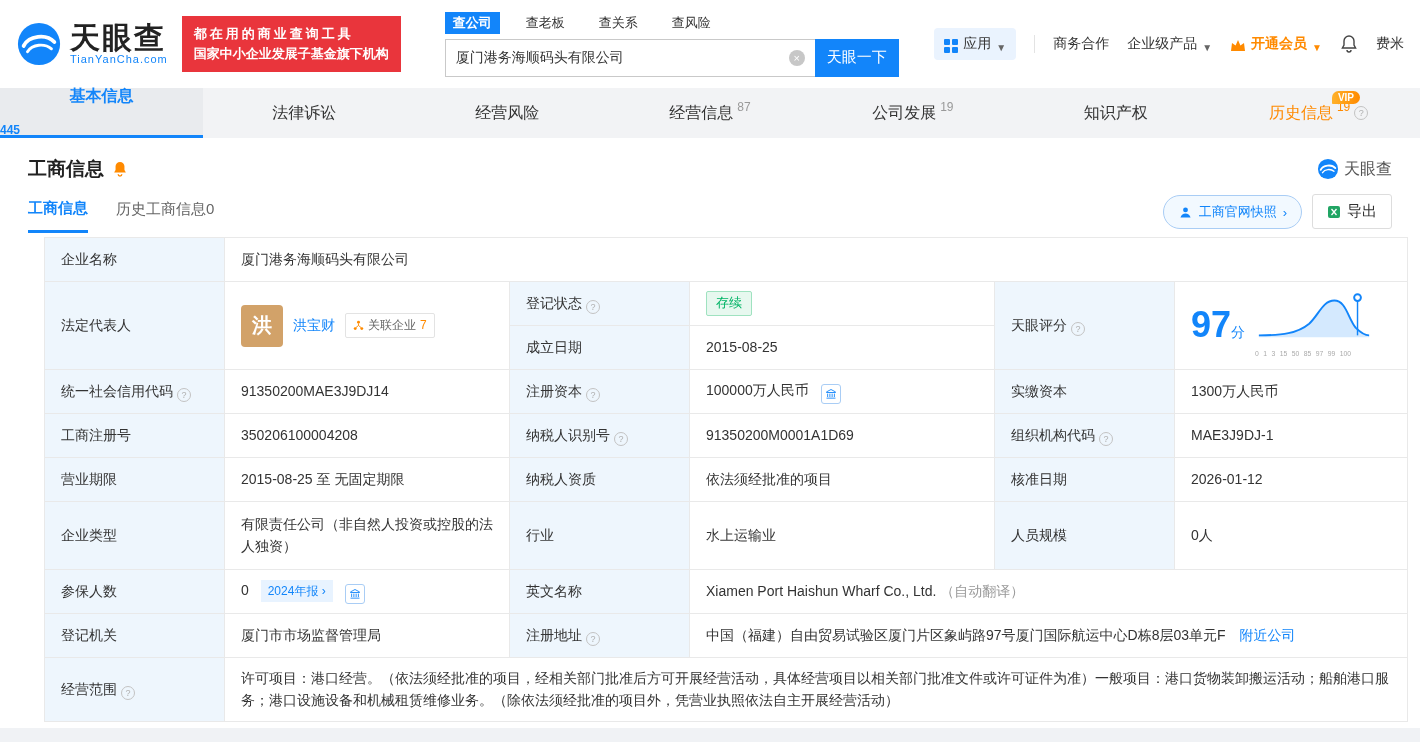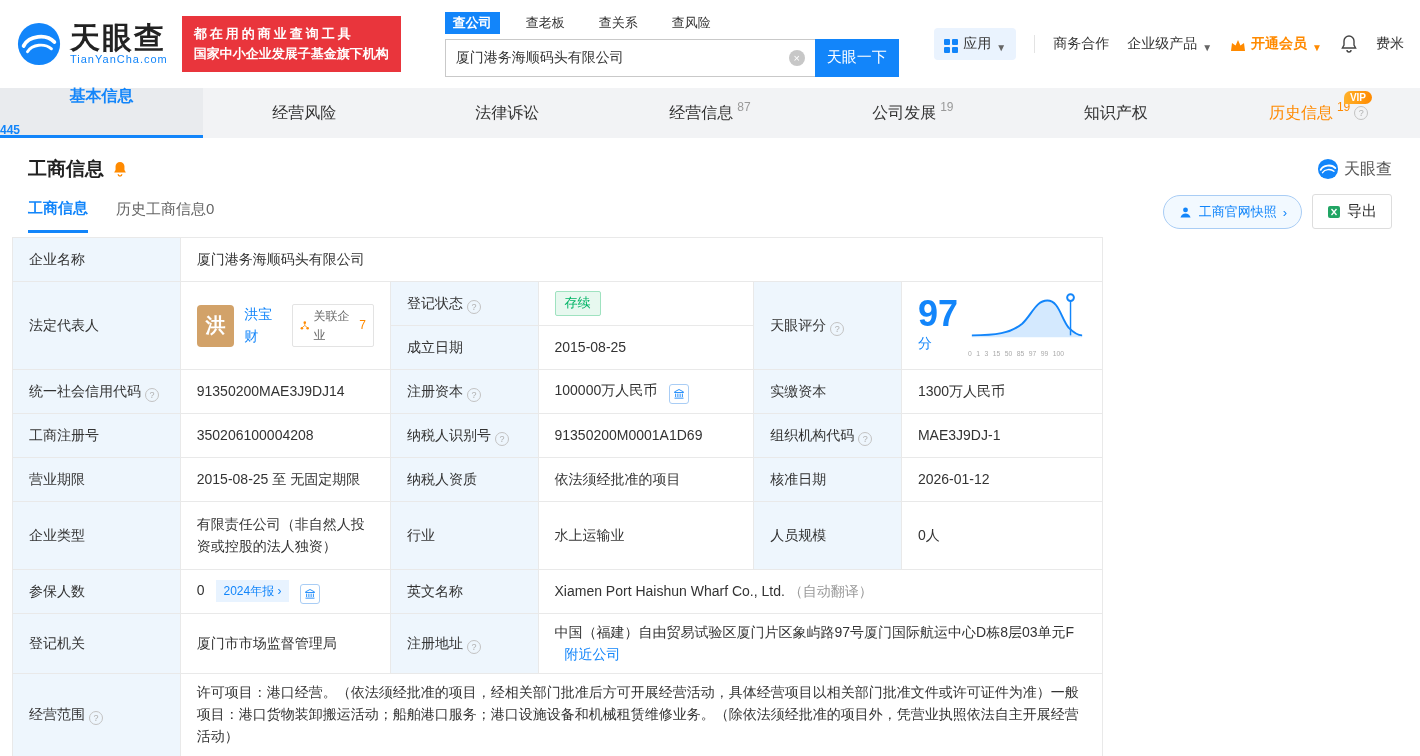--- a/index.html
+++ b/index.html
@@ -30,35 +30,35 @@
   .vip-link { color:#ff8a00; font-weight:bold; }
   .vsep { width:1px; height:18px; background:#e3e3e3; }
   
   .tabbar { height:50px; background:#f2f3f5; display:flex; }
   .mtab { flex:1; display:flex; align-items:center; justify-content:center; gap:4px; font-size:16px; color:#333; cursor:pointer; position:relative; }
   .mtab .cnt { font-size:12px; color:#999; align-self:flex-start; margin-top:12px; }
   .mtab.active { color:#1285fa; font-weight:bold; background:#e9ebee; border-bottom:3px solid #1285fa;flex-direction:column; }
   .mtab.active .cnt { color:#1285fa; }
   .mtab.orange { color:#ff8a00; }
   .mtab.orange .cnt { color:#ff8a00; }
-  .viptag { position:absolute; top:3px; right:48px; background:linear-gradient(90deg,#ffb12a,#ff8a00); color:#fff; font-size:10px; font-weight:bold; padding:1px 6px; border-radius:8px 8px 8px 1px; }
+  .viptag { position:absolute; top:3px; right:60px; background:linear-gradient(90deg,#ffb12a,#ff8a00); color:#fff; font-size:10px; font-weight:bold; padding:1px 6px; border-radius:8px 8px 8px 1px; }
   .qmark { width:14px; height:14px; border:1px solid #c3c3c3; border-radius:50%; color:#b0b0b0; font-size:9px; line-height:13px; text-align:center; display:inline-block; }
   
   .section-head { display:flex; align-items:center; padding:18px 28px 6px; }
   .section-title { font-size:19px; font-weight:bold; color:#222; }
   .bell-o { margin-left:8px; }
   .watermark { margin-left:auto; display:flex; align-items:center; gap:5px; color:#555; font-size:16px; }
   .subtab-row { display:flex; align-items:center; padding:6px 28px 0; }
   .subtab { font-size:15px; margin-right:28px; padding-bottom:12px; cursor:pointer; color:#666; }
   .subtab.active { color:#1285fa; font-weight:bold; border-bottom:3px solid #1285fa; }
   .right-btns { margin-left:auto; display:flex; gap:10px; margin-bottom:8px;align-items:flex-end; }
   .btn-snapshot { display:flex; align-items:center; gap:6px; border:1px solid #a9cdf5; background:#f2f9ff; color:#1285fa; font-size:13px; padding:7px 14px; border-radius:17px; cursor:pointer; }
   .btn-export { display:flex; align-items:center; gap:6px; border:1px solid #ddd; background:#fff; color:#333; font-size:15px; padding:7px 14px; border-radius:3px; cursor:pointer; }
   
-  .info-table { width:1091px; margin:0 12px; border-collapse:collapse; font-size:14px; }
+  .info-table { width:1364px; margin:0 44px; border-collapse:collapse; font-size:14px; }
   .info-table td { border:1px solid #e9e9e9; padding:8px 16px; height:44px; vertical-align:middle; color:#333; line-height:1.55; }
   .lbl { background:#eef6fd; color:#444; width:180px; white-space:nowrap; }
   .lbl .qmark { margin-left:4px; vertical-align:-2px; }
   a.blue, .blue { color:#1285fa; text-decoration:none; cursor:pointer; }
   .badge-green { display:inline-block; background:#e7f8ef; color:#00b365; border:1px solid #9fe2c0; font-size:13px; padding:1px 9px; border-radius:2px; }
   .avatar { width:42px; height:42px; background:#d2a269; color:#fff; font-size:20px; font-weight:bold; border-radius:4px; display:inline-flex; align-items:center; justify-content:center; }
   .legal-cell { display:flex; align-items:center; gap:10px; }
   .rel-badge { display:inline-flex; align-items:center; gap:4px; border:1px solid #e3e3e3; border-radius:2px; padding:2px 7px; font-size:12px; color:#666; cursor:pointer; }
   .rel-badge b { color:#ff8a00; font-weight:normal; }
   .bank-btn { display:inline-flex; align-items:center; justify-content:center; width:20px; height:20px; border:1px solid #a9cdf5; border-radius:3px; margin-left:8px; vertical-align:-5px; cursor:pointer; background:#fff; }
@@ -140,24 +140,24 @@
     </div>
   </div>
 </div>
 
 <div class="tabbar">
   <div class="mtab active">
     <span>基本信息</span>
       <span class="cnt">445</span>
   </div>
   <div class="mtab">
+    <span>法律诉讼</span>
+  </div>
+  <div class="mtab">
     <span>经营风险</span>
-  </div>
-  <div class="mtab">
-    <span>法律诉讼</span>
   </div>
   <div class="mtab">
     <span>经营信息</span>
       <span class="cnt">87</span>
   </div>
   <div class="mtab">
     <span>公司发展</span>
       <span class="cnt">19</span>
   </div>
   <div class="mtab">

